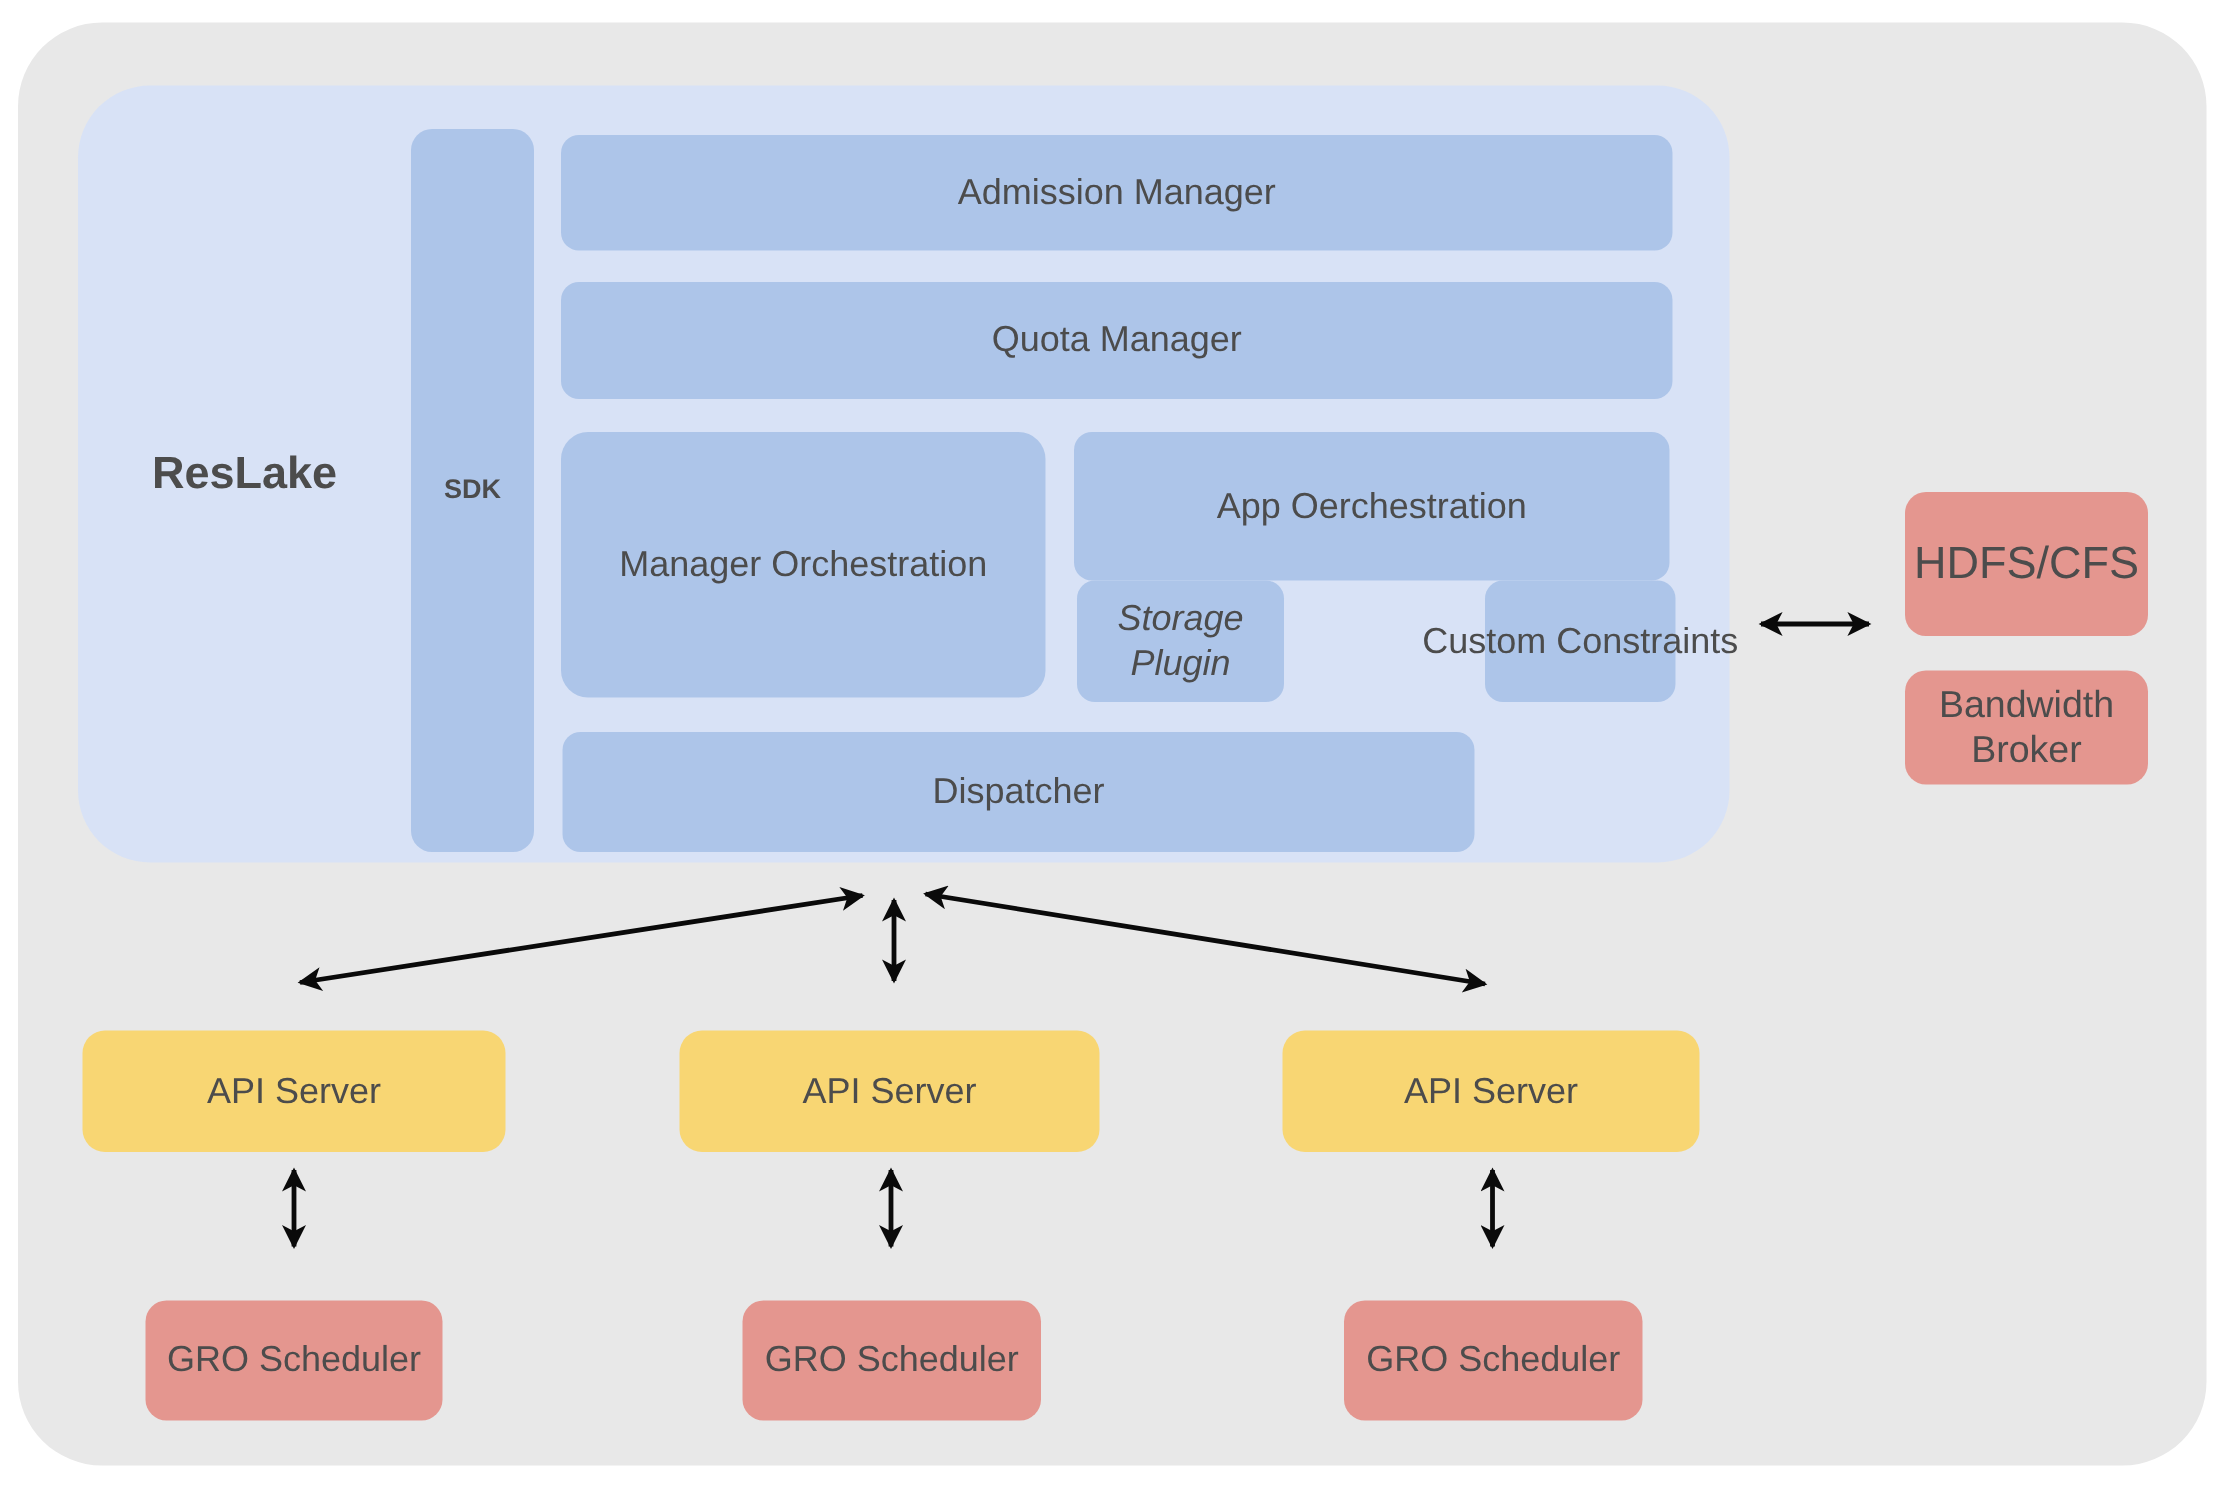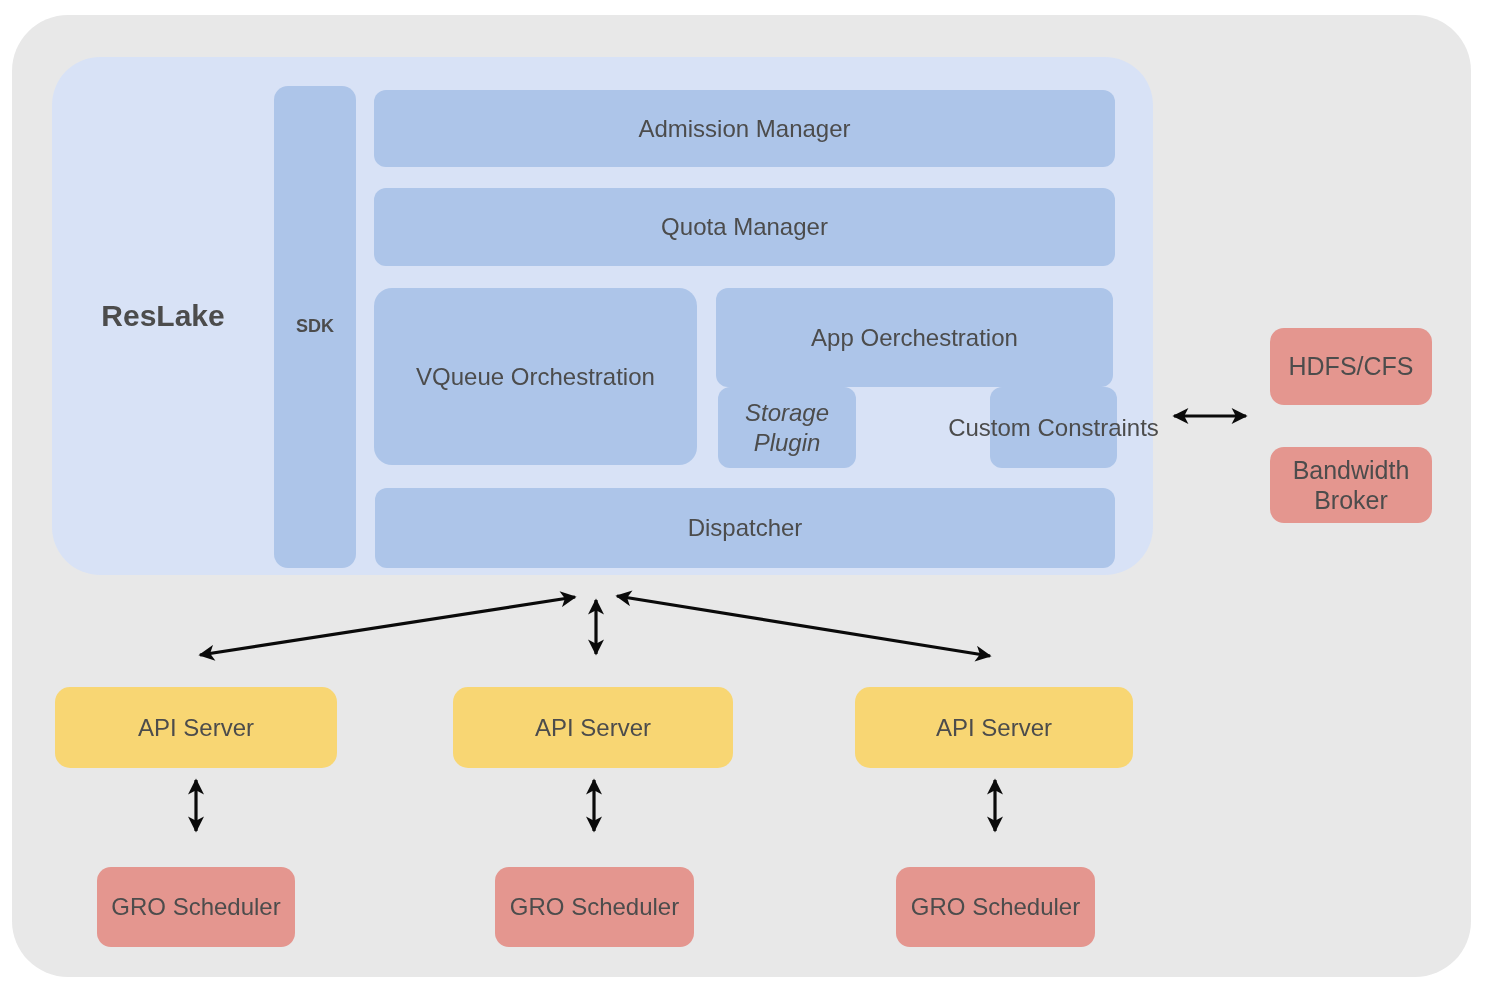--- a/index.html
+++ b/index.html
@@ -32,23 +32,23 @@
   }
   .sdk{ left:222px; top:19px; width:82px; height:482px; border-radius:14px;
         font-size:18px; font-weight:700; }
   .admission { left:322px; top:23px;  width:741px; height:77px; }
   .quota     { left:322px; top:121px; width:741px; height:78px; }
   .vqueue    { left:322px; top:221px; width:323px; height:177px; border-radius:18px; }
   .app-orch  { left:664px; top:221px; width:397px; height:99px; }
   .storage   { left:666px; top:320px; width:138px; height:81px;font-style:italic; }
   .network   { left:803px; top:320px; width:118px; height:81px; }
   .custom    { left:938px; top:320px; width:127px; height:81px; white-space:nowrap; }
-  .dispatcher{ left:323px; top:421px; width:740px; height:80px; }
+  .dispatcher{ left:323px; top:421px; width:608px; height:80px; }
   .ext{ background:var(--external,#e4968f); border-radius:14px; }
-  .hdfs      { left:1270px; top:318px; width:162px; height:77px; font-size:25px; }
+  .hdfs      { left:1270px; top:318px; width:162px; height:96px; font-size:30px; }
   .bandwidth { left:1270px; top:437px; width:162px; height:76px; font-size:25px; padding:0 2px; box-sizing:border-box;}
   .api{ background:var(--api-server,#f8d673); border-radius:15px; }
   .api-1{ left:55px;  top:677px; width:282px; height:81px; }
   .api-2{ left:453px; top:677px; width:280px; height:81px; }
   .api-3{ left:855px; top:677px; width:278px; height:81px; }
   .gro-1{ left:97px;  top:857px; width:198px; height:80px; }
   .gro-2{ left:495px; top:857px; width:199px; height:80px; }
   .gro-3{ left:896px; top:857px; width:199px; height:80px; }
   .arrows{ position:absolute; left:0; top:0; width:1492px; height:1000px; pointer-events:none; }
   .arrows line{ stroke:var(--arrow,#0a0a0a); stroke-width:3.2; }
@@ -58,21 +58,21 @@
 <body>
 
 <div class="stage">
   <div class="canvas"></div>
 
   <div class="reslake">
     <div class="reslake-title">ResLake</div>
     <div class="box module sdk">SDK</div>
     <div class="box module admission">Admission Manager</div>
     <div class="box module quota">Quota Manager</div>
-    <div class="box module vqueue">VQueue Orchestration</div>
+    <div class="box module vqueue">Manager Orchestration</div>
     <div class="box module app-orch">App Oerchestration</div>
     <div class="box module storage">Storage Plugin</div>
     <div class="box module custom">Custom Constraints</div>
     <div class="box module dispatcher">Dispatcher</div>
   </div>
 
   <div class="box ext hdfs">HDFS/CFS</div>
   <div class="box ext bandwidth">Bandwidth Broker</div>
 
   <div class="box api api-1">API Server</div>

